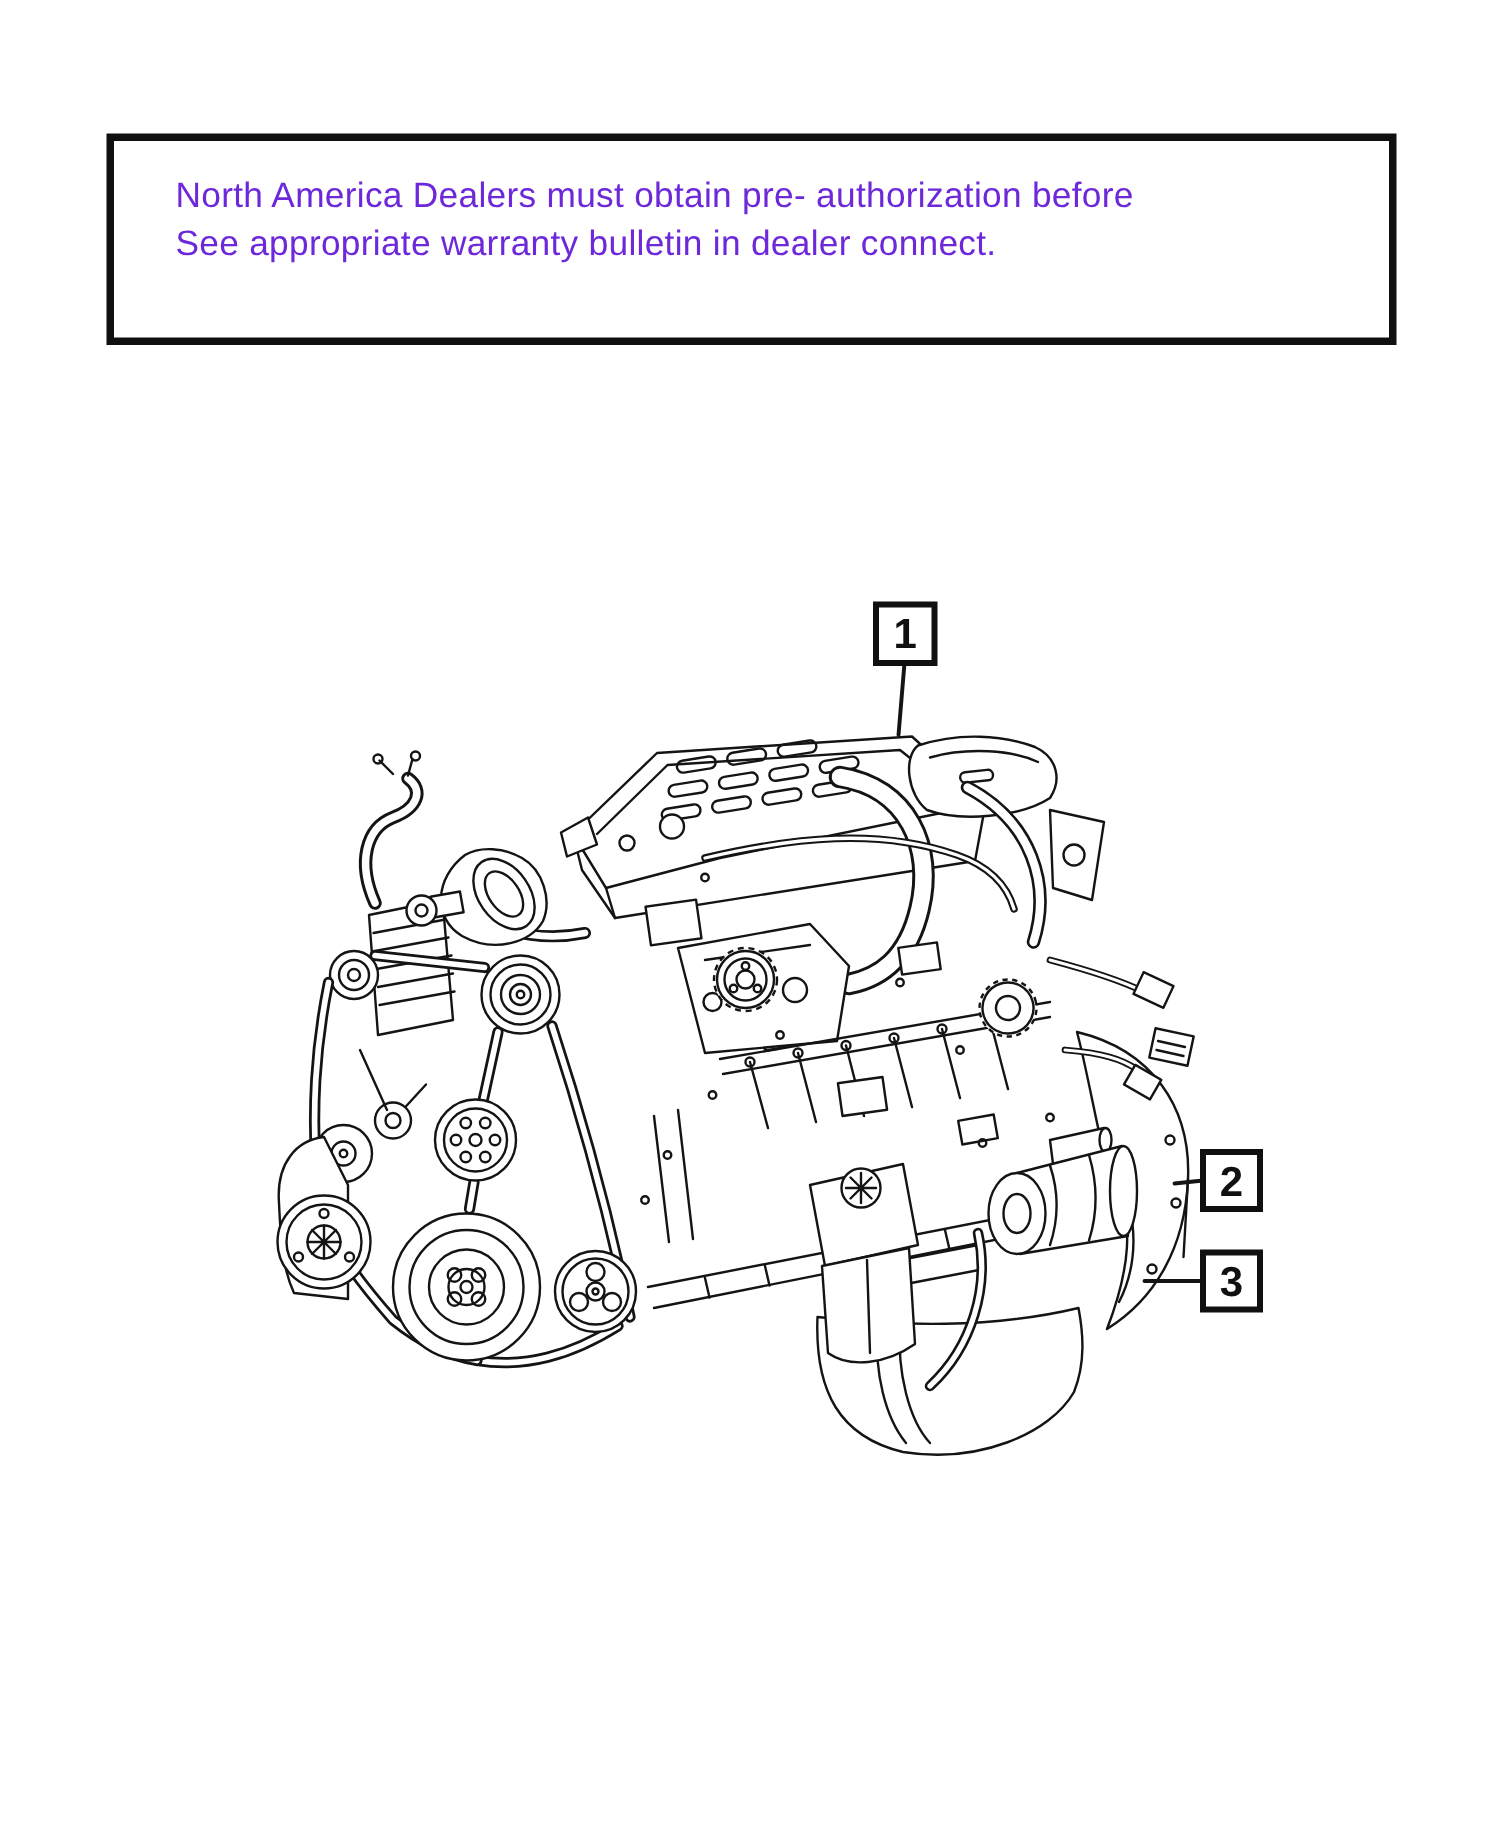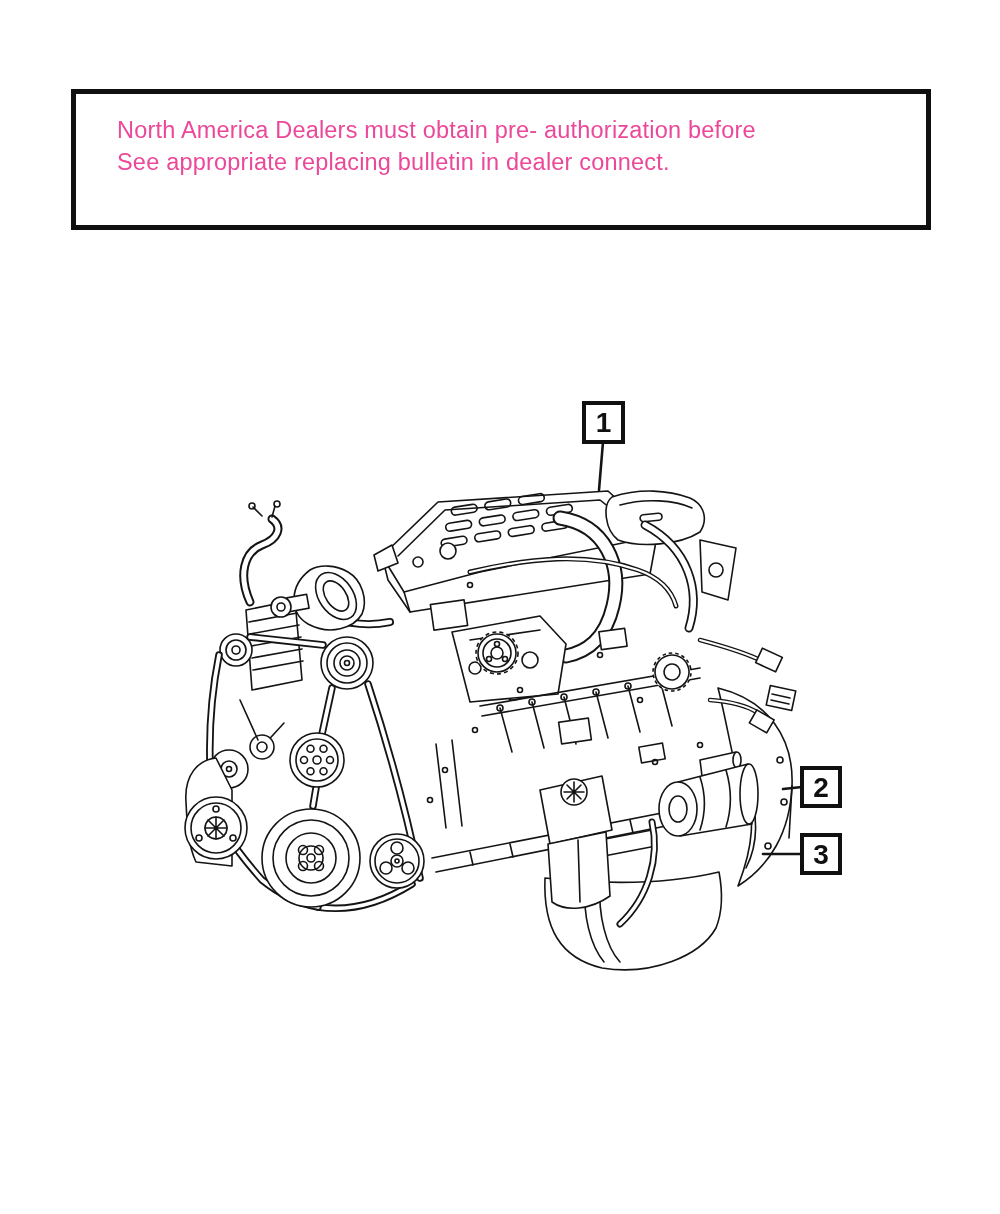--- a/index.html
+++ b/index.html
@@ -7,21 +7,21 @@
     width:1000px;height:1214px;background:#ffffff;position:relative;
     font-family:"Liberation Sans", sans-serif;overflow:hidden;
   }
   .diagram-svg{position:absolute;left:0;top:0;}
   .warning-box{
     position:absolute;left:71px;top:89px;width:860px;height:141px;
     border:5px solid #101010;box-sizing:border-box;
     padding:20px 20px 0 41px;background:#ffffff;
   }
   .warning-line{
-    font-size:23.5px;line-height:32px;color:#ec4899;
+    font-size:23.5px;line-height:32px;color:#6d28d9;
     white-space:nowrap;letter-spacing:0.2px;
   }
   
   .ln{fill:none;stroke:#141414;stroke-width:1.6;stroke-linecap:round;stroke-linejoin:round;}
   .fw{fill:#ffffff;stroke:#141414;stroke-width:1.6;stroke-linejoin:round;}
   .tubeO{fill:none;stroke:#141414;stroke-linecap:round;}
   .tubeI{fill:none;stroke:#ffffff;stroke-linecap:round;}
   .calloutRect{fill:#ffffff;stroke:#101010;stroke-width:4;}
   .calloutNum{font-family:"Liberation Sans",sans-serif;font-size:28px;font-weight:bold;fill:#101010;text-anchor:middle;}
   .leader{fill:none;stroke:#141414;stroke-width:2.6;stroke-linecap:round;}
@@ -327,14 +327,14 @@
 
   <g>
     <path class="leader" d="M802,854 L763,854"></path>
     <rect class="calloutRect" x="802" y="835" width="38" height="38"></rect>
     <text class="calloutNum" x="821" y="864">3</text>
   </g>
 </svg>
 
 <div class="warning-box">
   <div class="warning-line">North America Dealers must obtain pre- authorization before</div>
-  <div class="warning-line">See appropriate replacing bulletin in dealer connect.</div>
+  <div class="warning-line">See appropriate warranty bulletin in dealer connect.</div>
 </div>
 
 </body></html>

